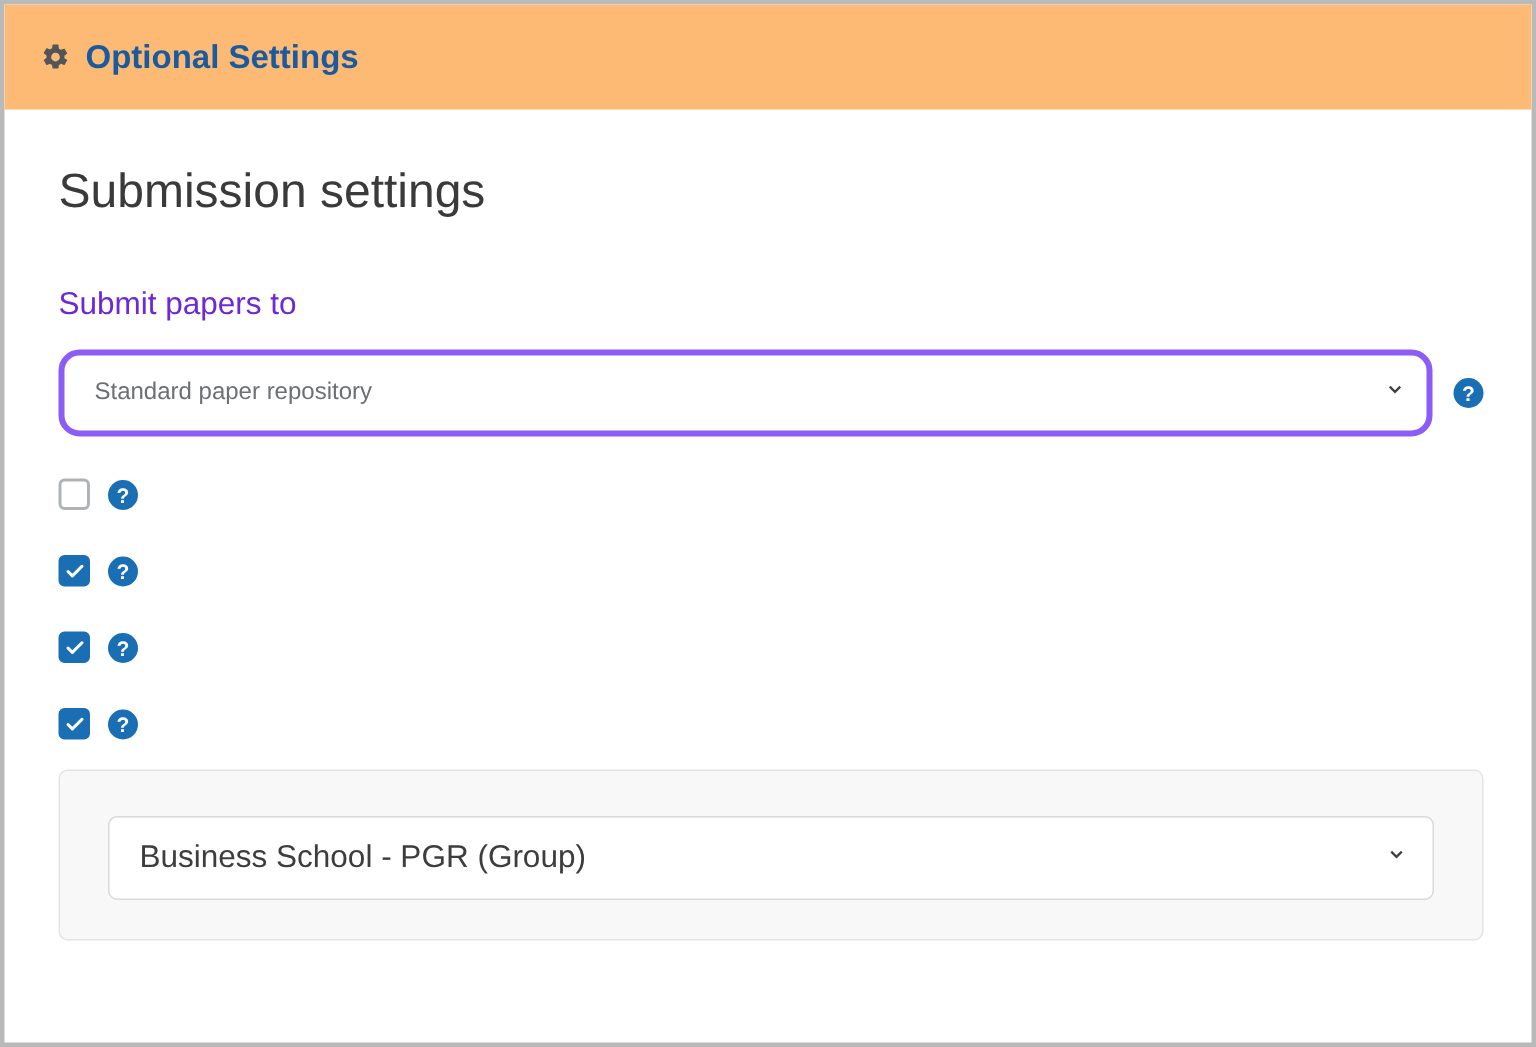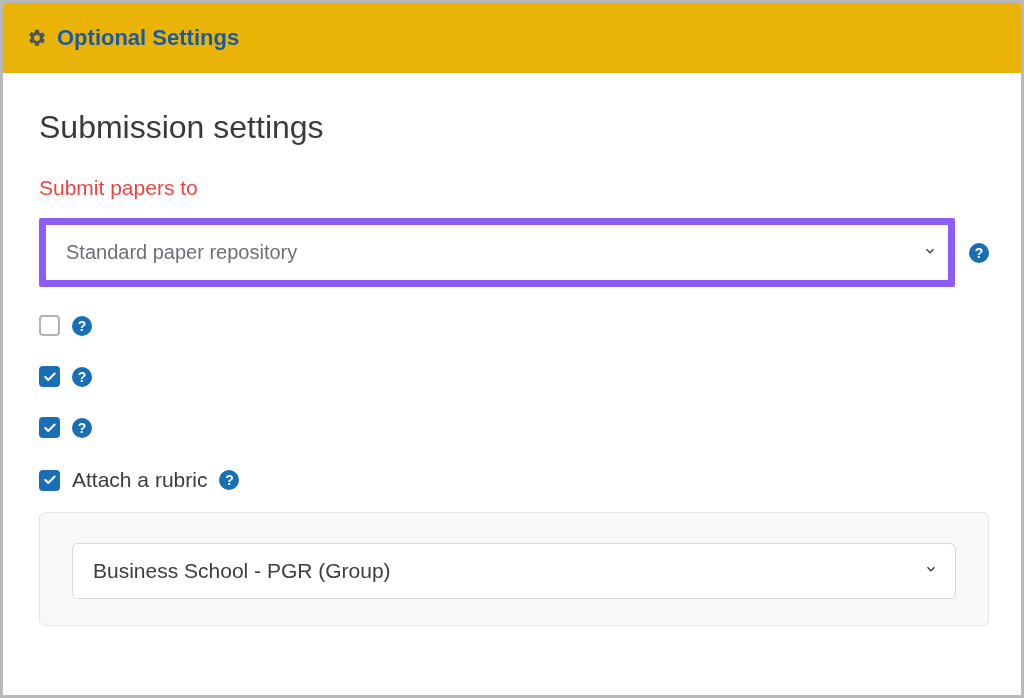--- a/index.html
+++ b/index.html
@@ -13,21 +13,21 @@
       padding: 0;
     }
     .outer-frame {
       width: 1024px;
       height: 698px;
       border: 3px solid #b9b9b9;
       background: #fff;
       overflow: hidden;
     }
     .header-bar {
-      background: #eab308;
+      background: #fdba74;
       padding: 22px 24px;
       display: flex;
       align-items: center;
       gap: 10px;
     }
     .gear-icon {
       color: #525558;
       display: inline-flex;
     }
     .header-title {
@@ -35,43 +35,43 @@
       font-weight: 700;
       font-size: 22px;
     }
     .content-area {
       padding: 36px 32px 0 36px;
     }
     .section-title {
       font-size: 32px;
       font-weight: 400;
       color: #3a3a3a;
-      margin-bottom: 30px;
+      margin-bottom: 45px;
     }
     .field-label {
       font-size: 21px;
-      color: #ef4444;
+      color: #6d28d9;
       margin-bottom: 18px;
     }
     .select-row {
       display: flex;
       align-items: center;
       gap: 14px;
       margin-bottom: 28px;
     }
     .select-wrap {
       position: relative;
       flex: 1;
     }
     .select-box {
       width: 100%;
-      border: 7px solid #8b5cf6;
-      border-radius: 2px;
+      border: 4px solid #8b5cf6;
+      border-radius: 14px;
       padding: 16px 44px 16px 20px;
-      font-size: 20px;
+      font-size: 16px;
       color: #6c7075;
       background: #fff;
       appearance: none;
       -webkit-appearance: none;
       cursor: pointer;
       text-align: left;
     }
     .chevron-down {
       position: absolute;
       right: 18px;
@@ -213,21 +213,20 @@
       </span>
       <span class="help-circle">?</span>
     </div>
 
     <div class="checkbox-row" style="margin-bottom:20px">
       <span class="cbx checked">
         <svg width="14" height="14" viewBox="0 0 24 24" fill="none" stroke-width="3.5" stroke-linecap="round" stroke-linejoin="round">
           <polyline points="20 6 9 17 4 12"></polyline>
         </svg>
       </span>
-      <span class="checkbox-label">Attach a rubric</span>
       <span class="help-circle">?</span>
     </div>
 
     <div class="rubric-panel">
       <div class="rubric-select-wrap">
         <button type="button" class="rubric-select">Business School - PGR (Group)</button>
         <span class="chevron-down">
           <svg width="14" height="14" viewBox="0 0 24 24" fill="none" stroke="currentColor" stroke-width="2.5">
             <polyline points="6 9 12 15 18 9"></polyline>
           </svg>

